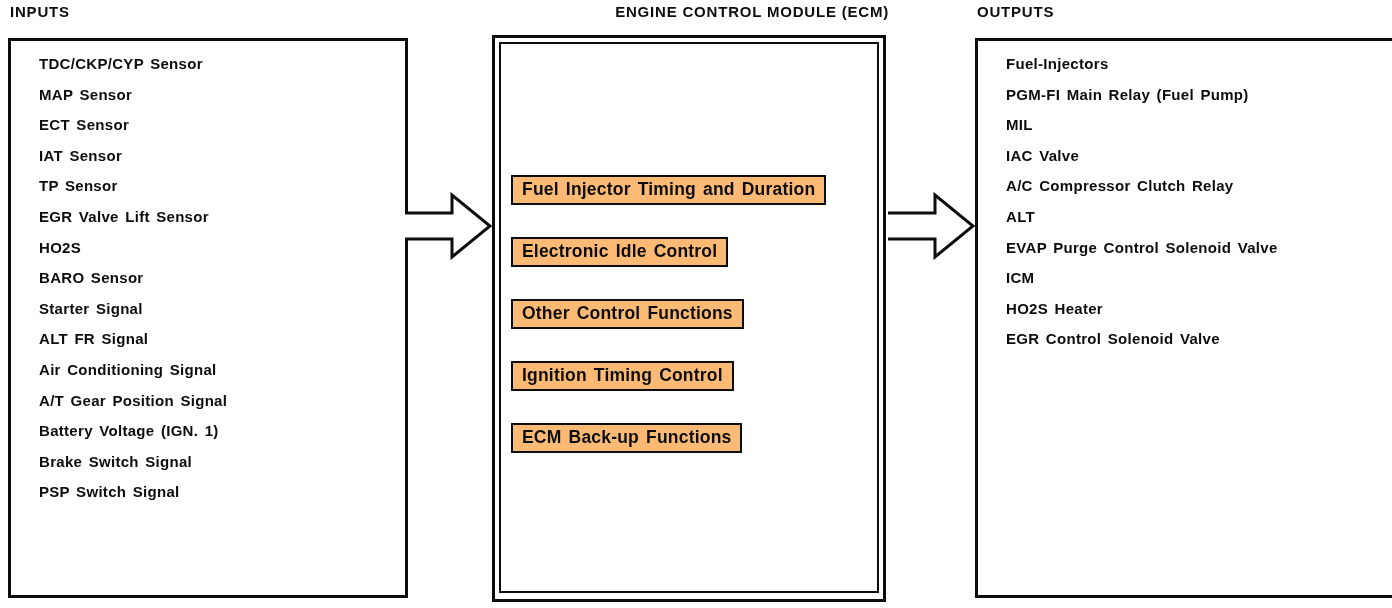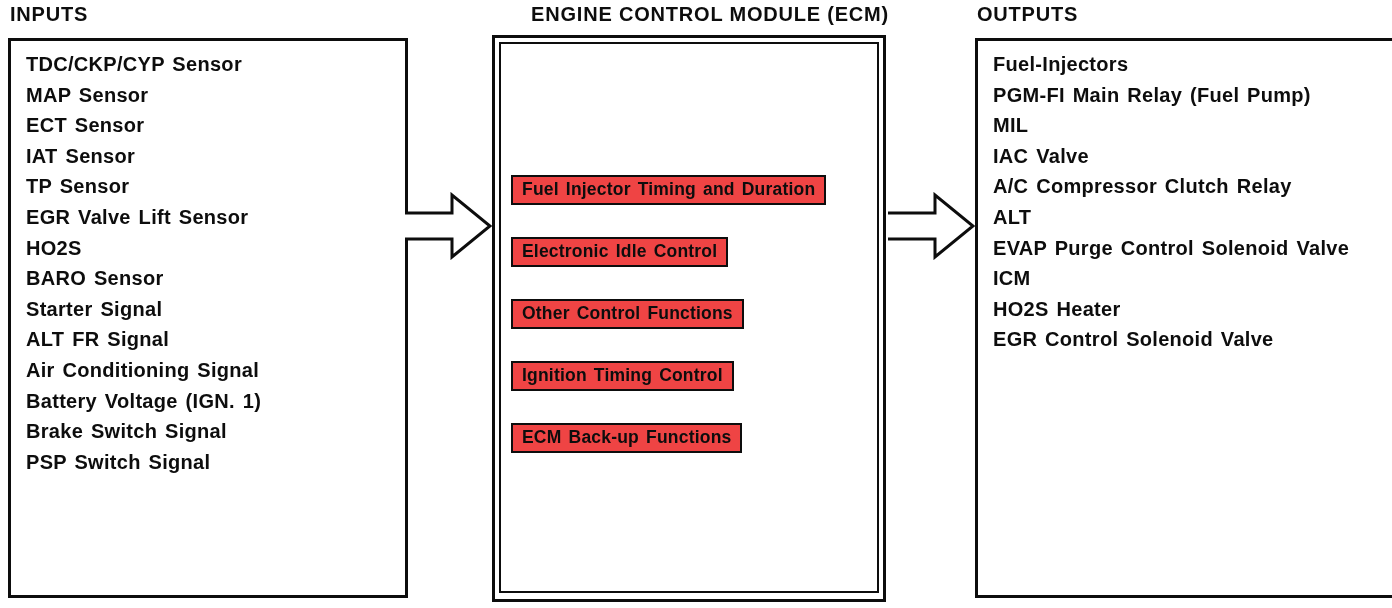--- a/index.html
+++ b/index.html
@@ -9,44 +9,45 @@
     height: 608px;
     background: #ffffff;
     color: #0d0d0d;
     font-family: "Liberation Sans", sans-serif;
     font-weight: 700;
     overflow: hidden;
   }
   .col-title {
     position: absolute;
     top: 3px;
-    font-size: 20px;
+    font-size: 15px;
     letter-spacing: 0.8px;
     white-space: nowrap;
   }
   .big-box {
     position: absolute;
     border: 3px solid #0d0d0d;
     background: #ffffff;
     box-sizing: border-box;
   }
   
   #inputs-box  { left: 8px;   top: 38px; width: 400px; height: 560px; }
   #outputs-box { left: 975px; top: 38px; width: 484px; height: 560px; }
   .io-list {
     margin: 0;
     padding: 8px 6px 0 15px;
     list-style: none;
   }
   .io-list li {
-    font-size: 20px;
+    font-size: 15px;
     line-height: 30.6px;
     letter-spacing: 0.3px;
     word-spacing: 2px;
     white-space: nowrap;
+    margin-left: 13px;
   }
   
   #ecm-box { left: 492px; top: 35px; width: 394px; height: 567px; }
   #ecm-inner {
     position: absolute;
     left: 4px; top: 4px; right: 4px; bottom: 6px;
     border: 2px solid #0d0d0d;
   }
   #ecm-title { left: 509px; width: 380px; text-align: right; }
   #inputs-title  { left: 10px; }
@@ -55,21 +56,21 @@
     position: absolute;
     left: 16px;
     top: 137px;
     display: flex;
     flex-direction: column;
     gap: 32px;
     align-items: flex-start;
   }
   .func-box {
     border: 2px solid #0d0d0d;
-    background: #ef4444;
+    background: #fdba74;
     padding: 2px 9px 3px 9px;
     font-size: 17.5px;
     letter-spacing: 0.2px;
     word-spacing: 2px;
     white-space: nowrap;
     width: fit-content;
   }
   .flow-arrow { position: absolute; width: 87px; height: 68px; }
   #arrow-inputs-ecm  { left: 405px; top: 192px; }
   #arrow-ecm-outputs { left: 888px; top: 192px; }
@@ -104,20 +105,21 @@
 
 
         <li>BARO Sensor</li>
 
         <li>Starter Signal</li>
 
         <li>ALT FR Signal</li>
 
         <li>Air Conditioning Signal</li>
 
+        <li>A/T Gear Position Signal</li>
 
         <li>Battery Voltage (IGN. 1)</li>
 
         <li>Brake Switch Signal</li>
 
         <li>PSP Switch Signal</li>
       </ul>
   </div>
 
   <div class="big-box" id="ecm-box">

